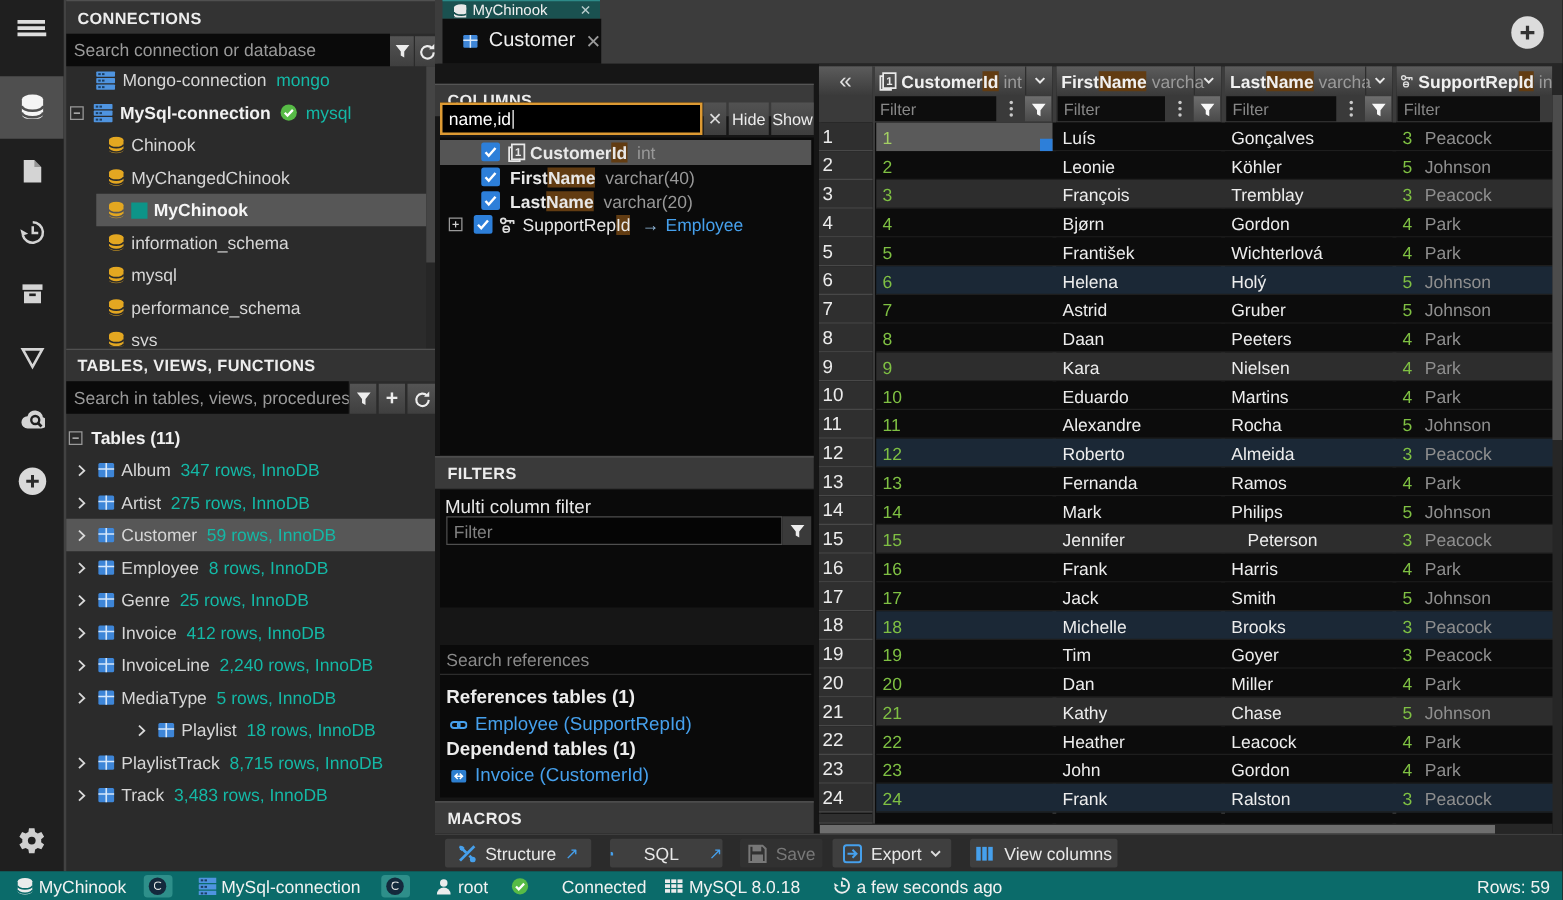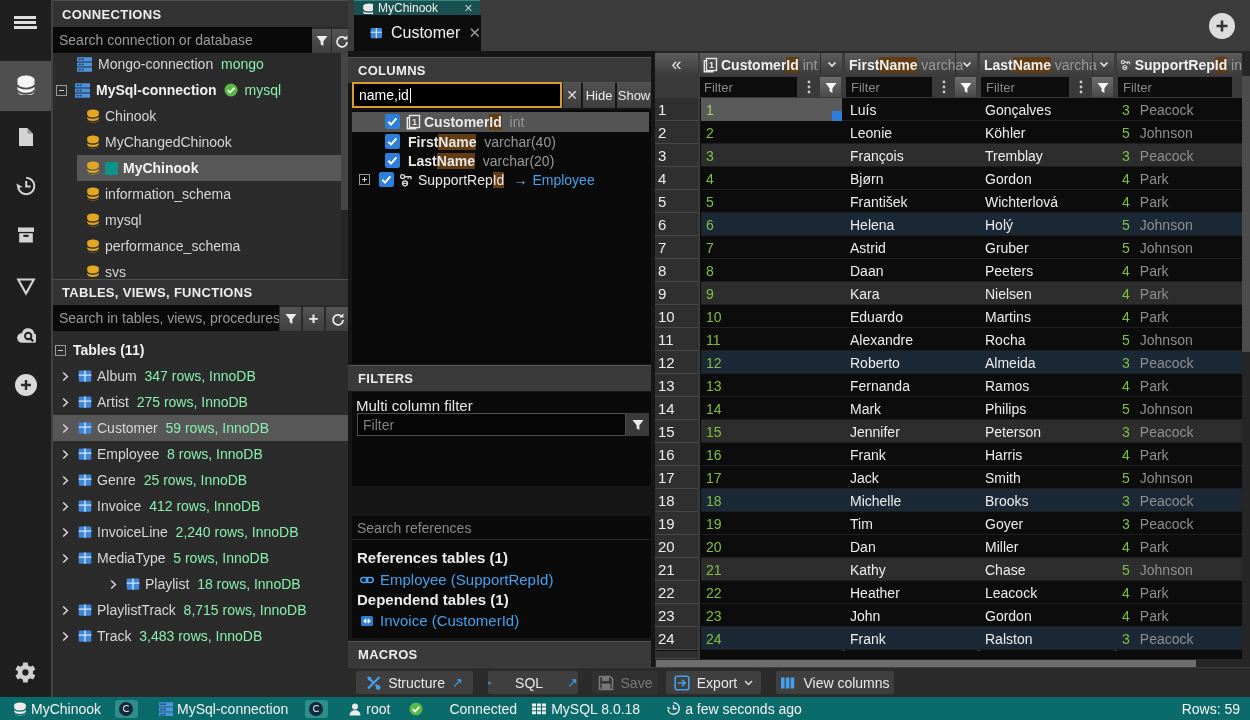--- a/index.html
+++ b/index.html
@@ -7,21 +7,21 @@
 svg{display:block;}
 
 #iconbar{left:0;top:0;width:51px;height:697px;background:#1f1f1f;}
 .ibicon{position:absolute;left:0;width:51px;display:flex;justify-content:center;align-items:center;}
 
 #leftpanel{left:51px;top:0;width:297px;height:697px;background:#2b2b2b;border-left:2px solid #424242;}
 .phead{position:absolute;left:0;width:100%;background:#333;border-top:1px solid #505050;color:#ededed;font-size:13px;font-weight:bold;letter-spacing:.3px;display:flex;align-items:center;padding-left:9px;}
 .sinput{position:absolute;background:#0a0a0a;color:#9a9a9a;font-size:14px;display:flex;align-items:center;padding-left:6px;white-space:nowrap;overflow:hidden;}
 .sbtn{position:absolute;background:linear-gradient(#545454,#3f3f3f);display:flex;align-items:center;justify-content:center;}
 .trow{position:absolute;left:0;width:100%;height:26px;display:flex;align-items:center;font-size:14px;color:#d6d6d6;white-space:nowrap;}
-.gray{color:#86efac;}
+.gray{color:#14b8a6;}
 .b{font-weight:bold;}
 
 #tabbar{left:348px;top:0;width:902px;height:51px;background:#3c3c3c;}
 
 #midpanel{left:348px;top:51px;width:307px;height:616px;background:#161616;}
 .mhead{position:absolute;left:0;width:303px;height:26px;box-sizing:border-box;background:#3a3a3a;border-top:1px solid #555;color:#ededed;font-size:13px;font-weight:bold;letter-spacing:.3px;display:flex;align-items:center;padding-left:10px;}
 .mbtn{position:absolute;background:linear-gradient(#525252,#3e3e3e);color:#ececec;font-size:13px;display:flex;align-items:center;justify-content:center;}
 .colrow{position:absolute;left:0;width:100%;height:19px;display:flex;align-items:center;font-size:14px;color:#e8e8e8;white-space:nowrap;}
 .hl{background:#623c12;}
 .typ{color:#989898;}
@@ -444,21 +444,21 @@
     <div class="abs" style="left:861px;top:13px;width:26px;height:26px;border-radius:50%;background:#dcdcdc;display:flex;align-items:center;justify-content:center;">
       <svg width="16" height="16" viewBox="0 0 16 16">
         <path d="M8 2.5 v11 M2.5 8 h11" stroke="#333" stroke-width="2.6"></path>
       </svg>
     </div>
   </div>
 <div id="midpanel" class="abs">
     <div class="abs" style="left:4px;top:59px;width:299px;height:254px;background:#0a0a0a;"></div>
     <div class="abs" style="left:4px;top:341px;width:299px;height:94px;background:#0a0a0a;"></div>
     <div class="abs" style="left:4px;top:465px;width:299px;height:122px;background:#0a0a0a;"></div>
-    <div class="mhead" style="top:6px;">COLUMNS</div>
+    <div class="mhead" style="top:16px;">COLUMNS</div>
     <div class="abs" style="left:4px;top:31px;width:210px;height:26px;background:#000;border:2px solid #dd9a33;color:#fff;font-size:14px;display:flex;align-items:center;padding-left:5px;">name,id<div style="width:1px;height:15px;background:#fff;margin-left:1px;"></div></div>
     <div class="mbtn" style="left:215px;top:31px;width:18px;height:26px;font-size:14px;color:#dcdcdc;">✕</div>
     <div class="mbtn" style="left:235px;top:31px;width:32px;height:26px;">Hide</div>
     <div class="mbtn" style="left:269px;top:31px;width:34px;height:26px;">Show</div>
     <div class="abs" style="left:4px;top:61px;width:297px;height:20px;background:#555;"></div>
     <div class="colrow" style="top:61px;">
       <span style="display:inline-block;width:37px;"></span>
       <span style="display:inline-block;width:15px;height:15px;background:#2d7fd9;border-radius:2px;flex:none;">
         <svg width="15" height="15" viewBox="0 0 15 15">
           <path d="M3.4 7.8 l2.6 2.8 5.4 -6.2" fill="none" stroke="#fff" stroke-width="2"></path>
@@ -790,21 +790,21 @@
     <div class="gcell" style="left:190px;top:346px;width:132px;">Mark</div>
     <div class="gcell" style="left:325px;top:346px;width:134px;">Philips</div>
     <div class="gcell" style="left:462px;top:346px;width:125px;">
       <span class="grn">5</span>
       <span class="hint">Johnson</span>
     </div>
     <div class="abs" style="left:46px;top:369px;width:549px;height:23px;background:#2d2d2d;border-bottom:1px solid #1e1e1e;box-sizing:border-box;"></div>
     <div class="rnum" style="left:0;top:369px;width:43px;">15</div>
     <div class="gcell" style="left:46px;top:369px;width:141px;color:#7fc043;">15</div>
     <div class="gcell" style="left:190px;top:369px;width:132px;">Jennifer</div>
-    <div class="gcell" style="left:325px;top:369px;width:134px;">Peterson</div>
+    <div class="gcell" style="left:338px;top:369px;width:134px;">Peterson</div>
     <div class="gcell" style="left:462px;top:369px;width:125px;">
       <span class="grn">3</span>
       <span class="hint">Peacock</span>
     </div>
     <div class="abs" style="left:46px;top:392px;width:549px;height:23px;background:#0c0c0c;border-bottom:1px solid #1e1e1e;box-sizing:border-box;"></div>
     <div class="rnum" style="left:0;top:392px;width:43px;">16</div>
     <div class="gcell" style="left:46px;top:392px;width:141px;color:#7fc043;">16</div>
     <div class="gcell" style="left:190px;top:392px;width:132px;">Frank</div>
     <div class="gcell" style="left:325px;top:392px;width:134px;">Harris</div>
     <div class="gcell" style="left:462px;top:392px;width:125px;">

